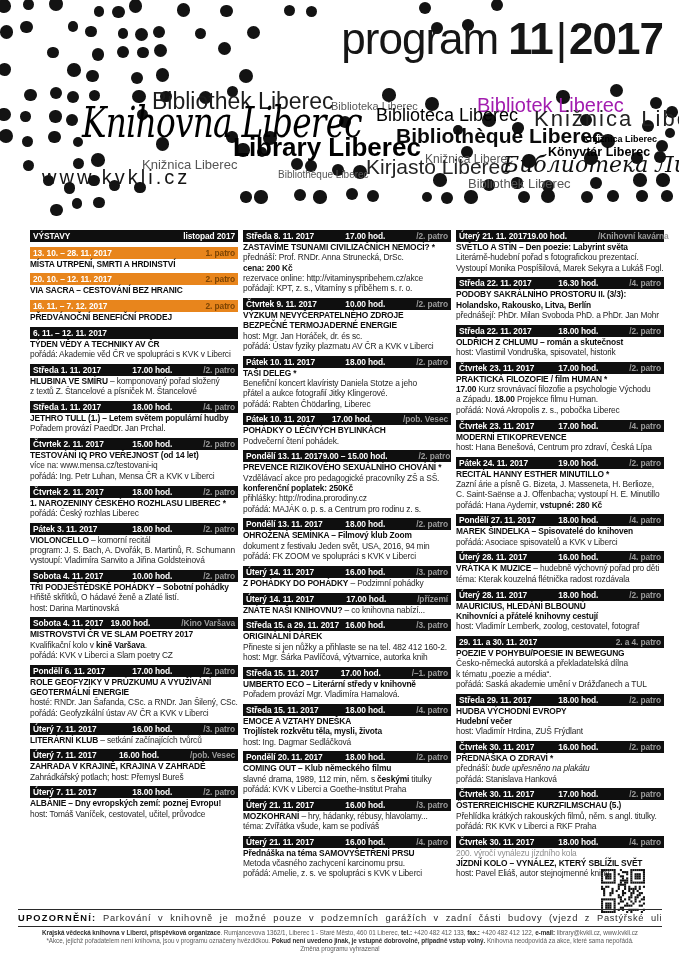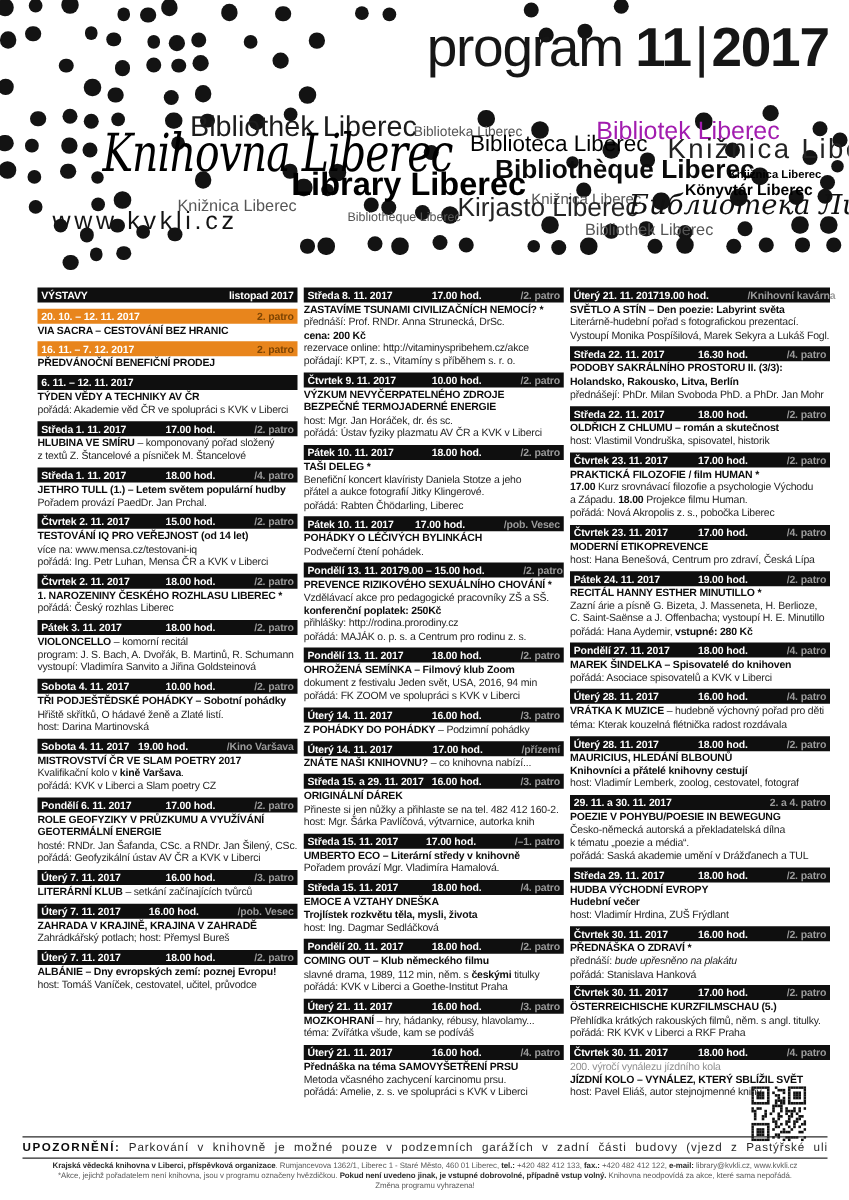--- a/index.html
+++ b/index.html
@@ -206,20 +206,27 @@
   <div id="website">www.kvkli.cz</div>
 </div>
 
 <div id="listing">
   <div class="col" id="col1">
       <div class="event">
         <div class="bar h">
           <span class="bdate">VÝSTAVY</span>
           <span class="bright"><span class="place">listopad 2017</span></span>
         </div>
+      </div>
+      <div class="event">
+        <div class="bar o">
+          <span class="bdate">13. 10. – 28. 11. 2017</span>
+          <span class="bright"><span class="place">1. patro</span></span>
+        </div>
+        <div class="ev-line"><span class="seg-b">MÍSTA UTRPENÍ, SMRTI A HRDINSTVÍ</span></div>
       </div>
       <div class="event">
         <div class="bar o">
           <span class="bdate">20. 10. – 12. 11. 2017</span>
           <span class="bright"><span class="place">2. patro</span></span>
         </div>
         <div class="ev-line"><span class="seg-b">VIA SACRA – CESTOVÁNÍ BEZ HRANIC</span></div>
       </div>
       <div class="event">
         <div class="bar o">

